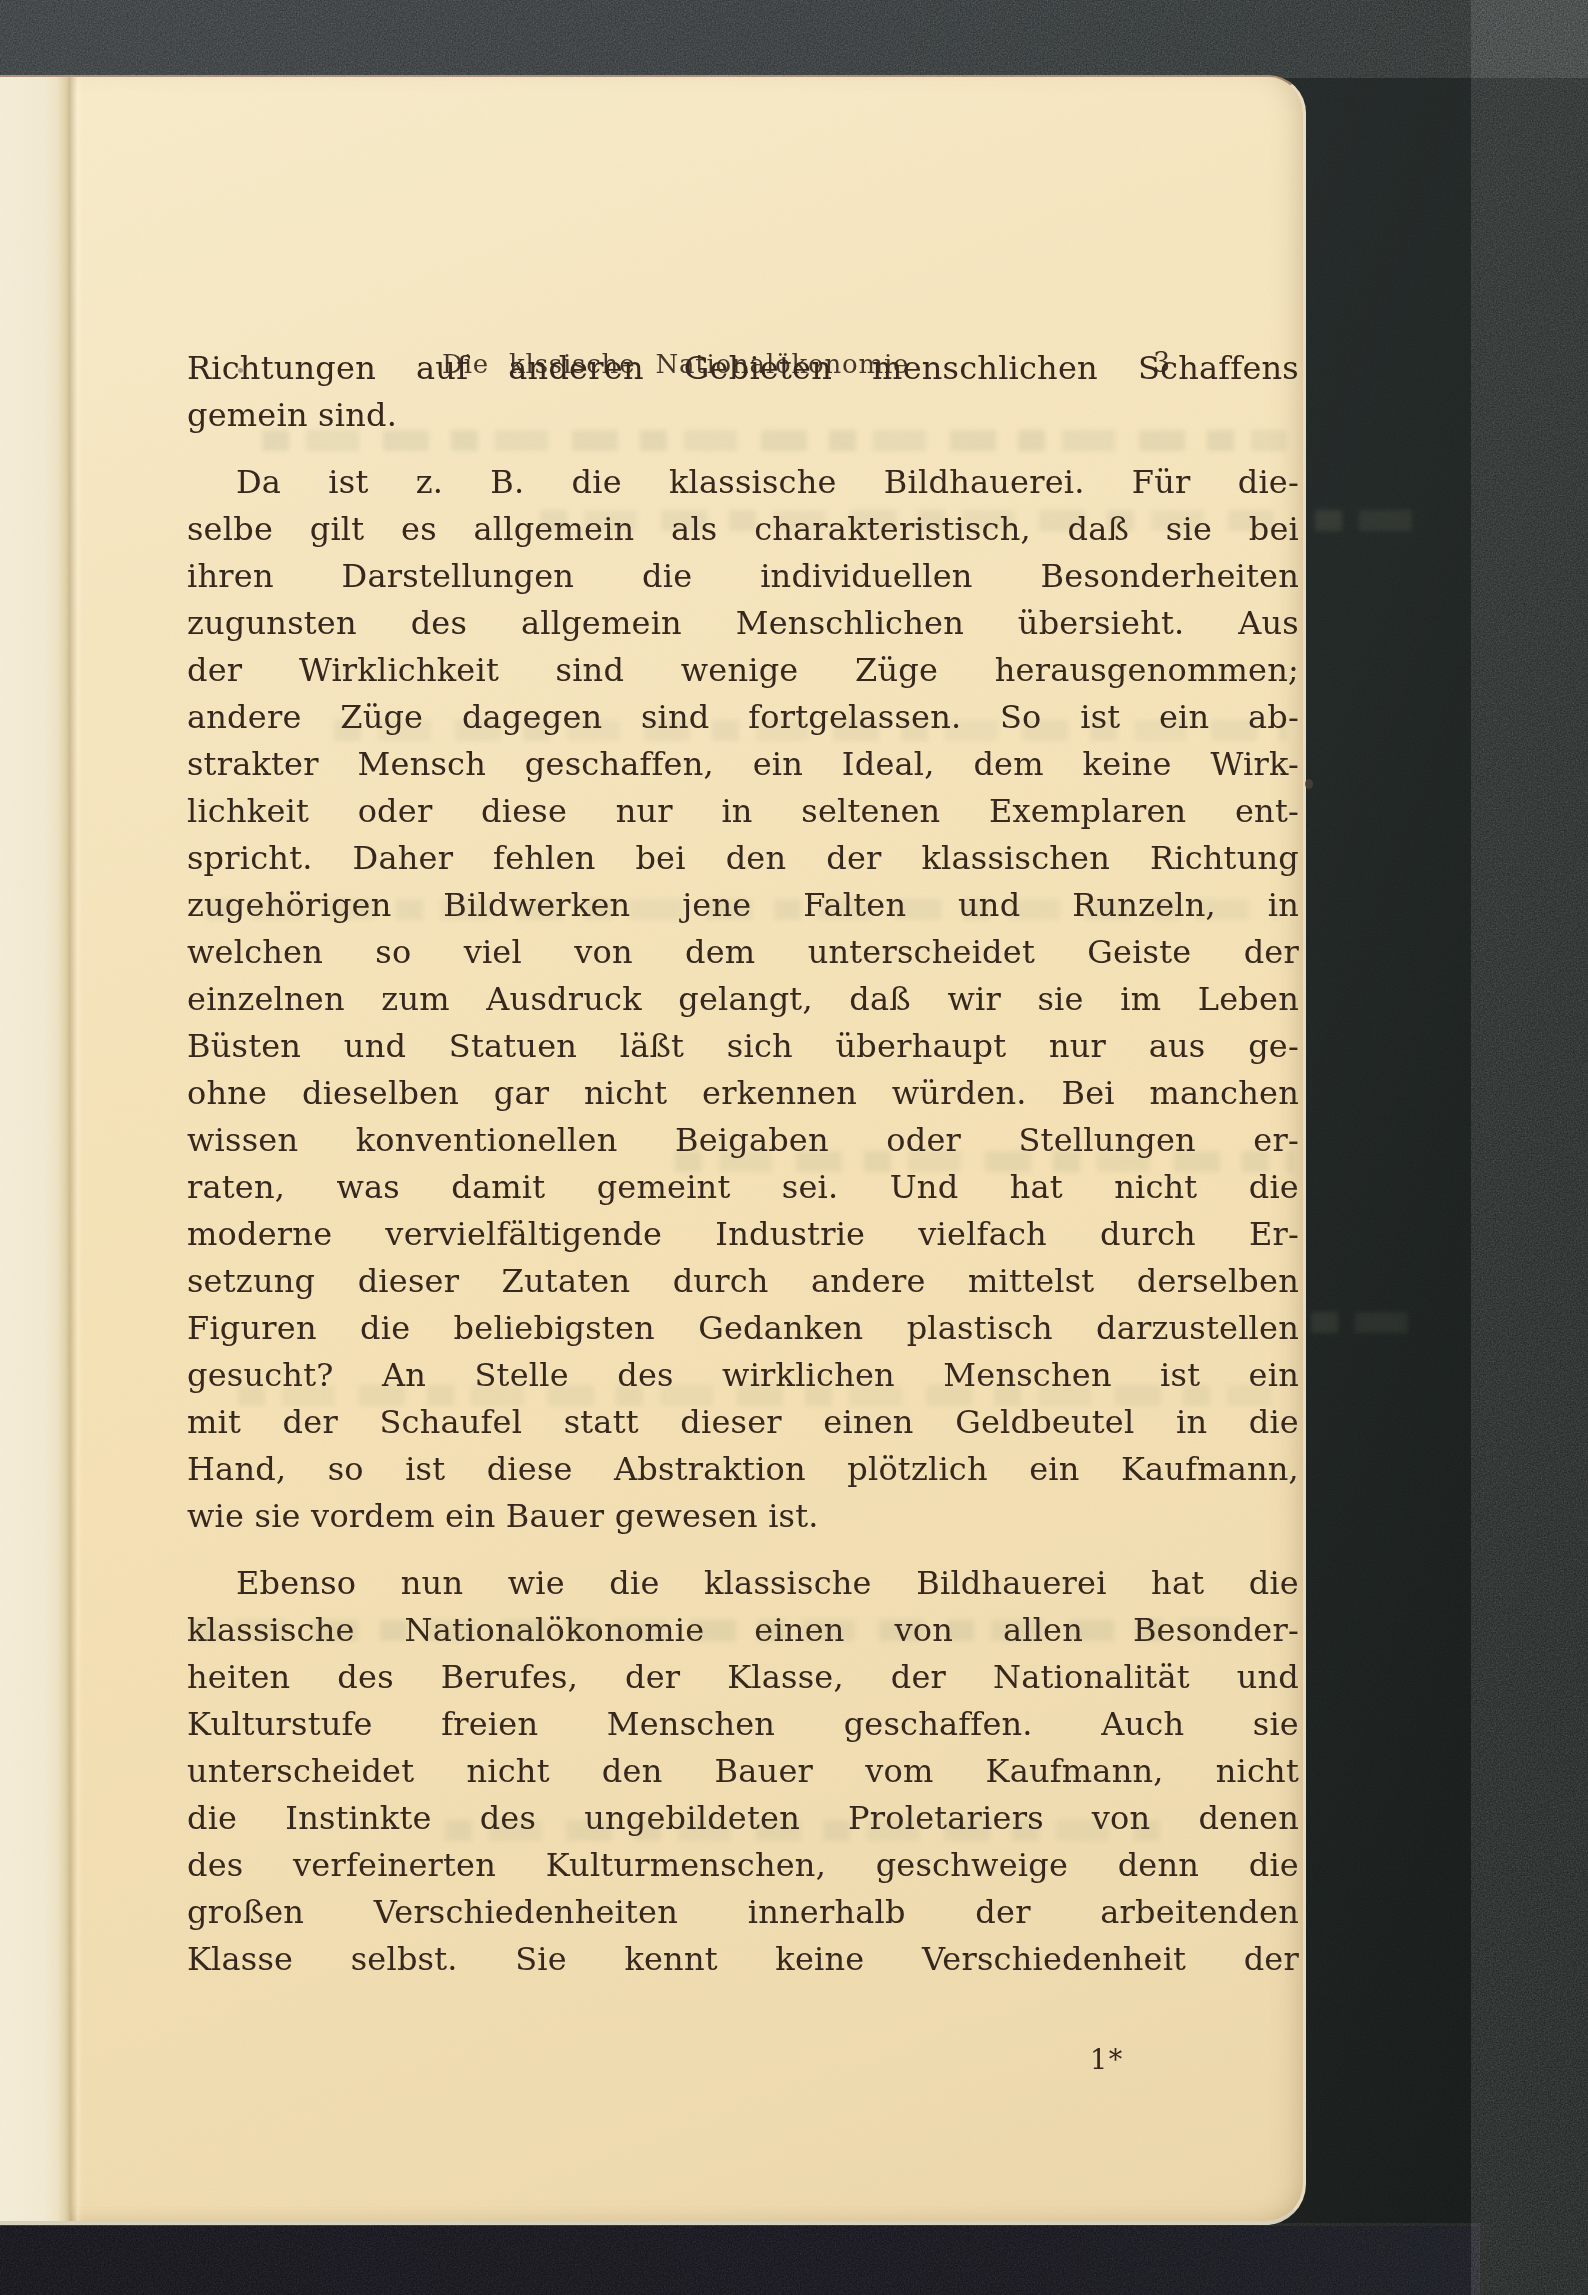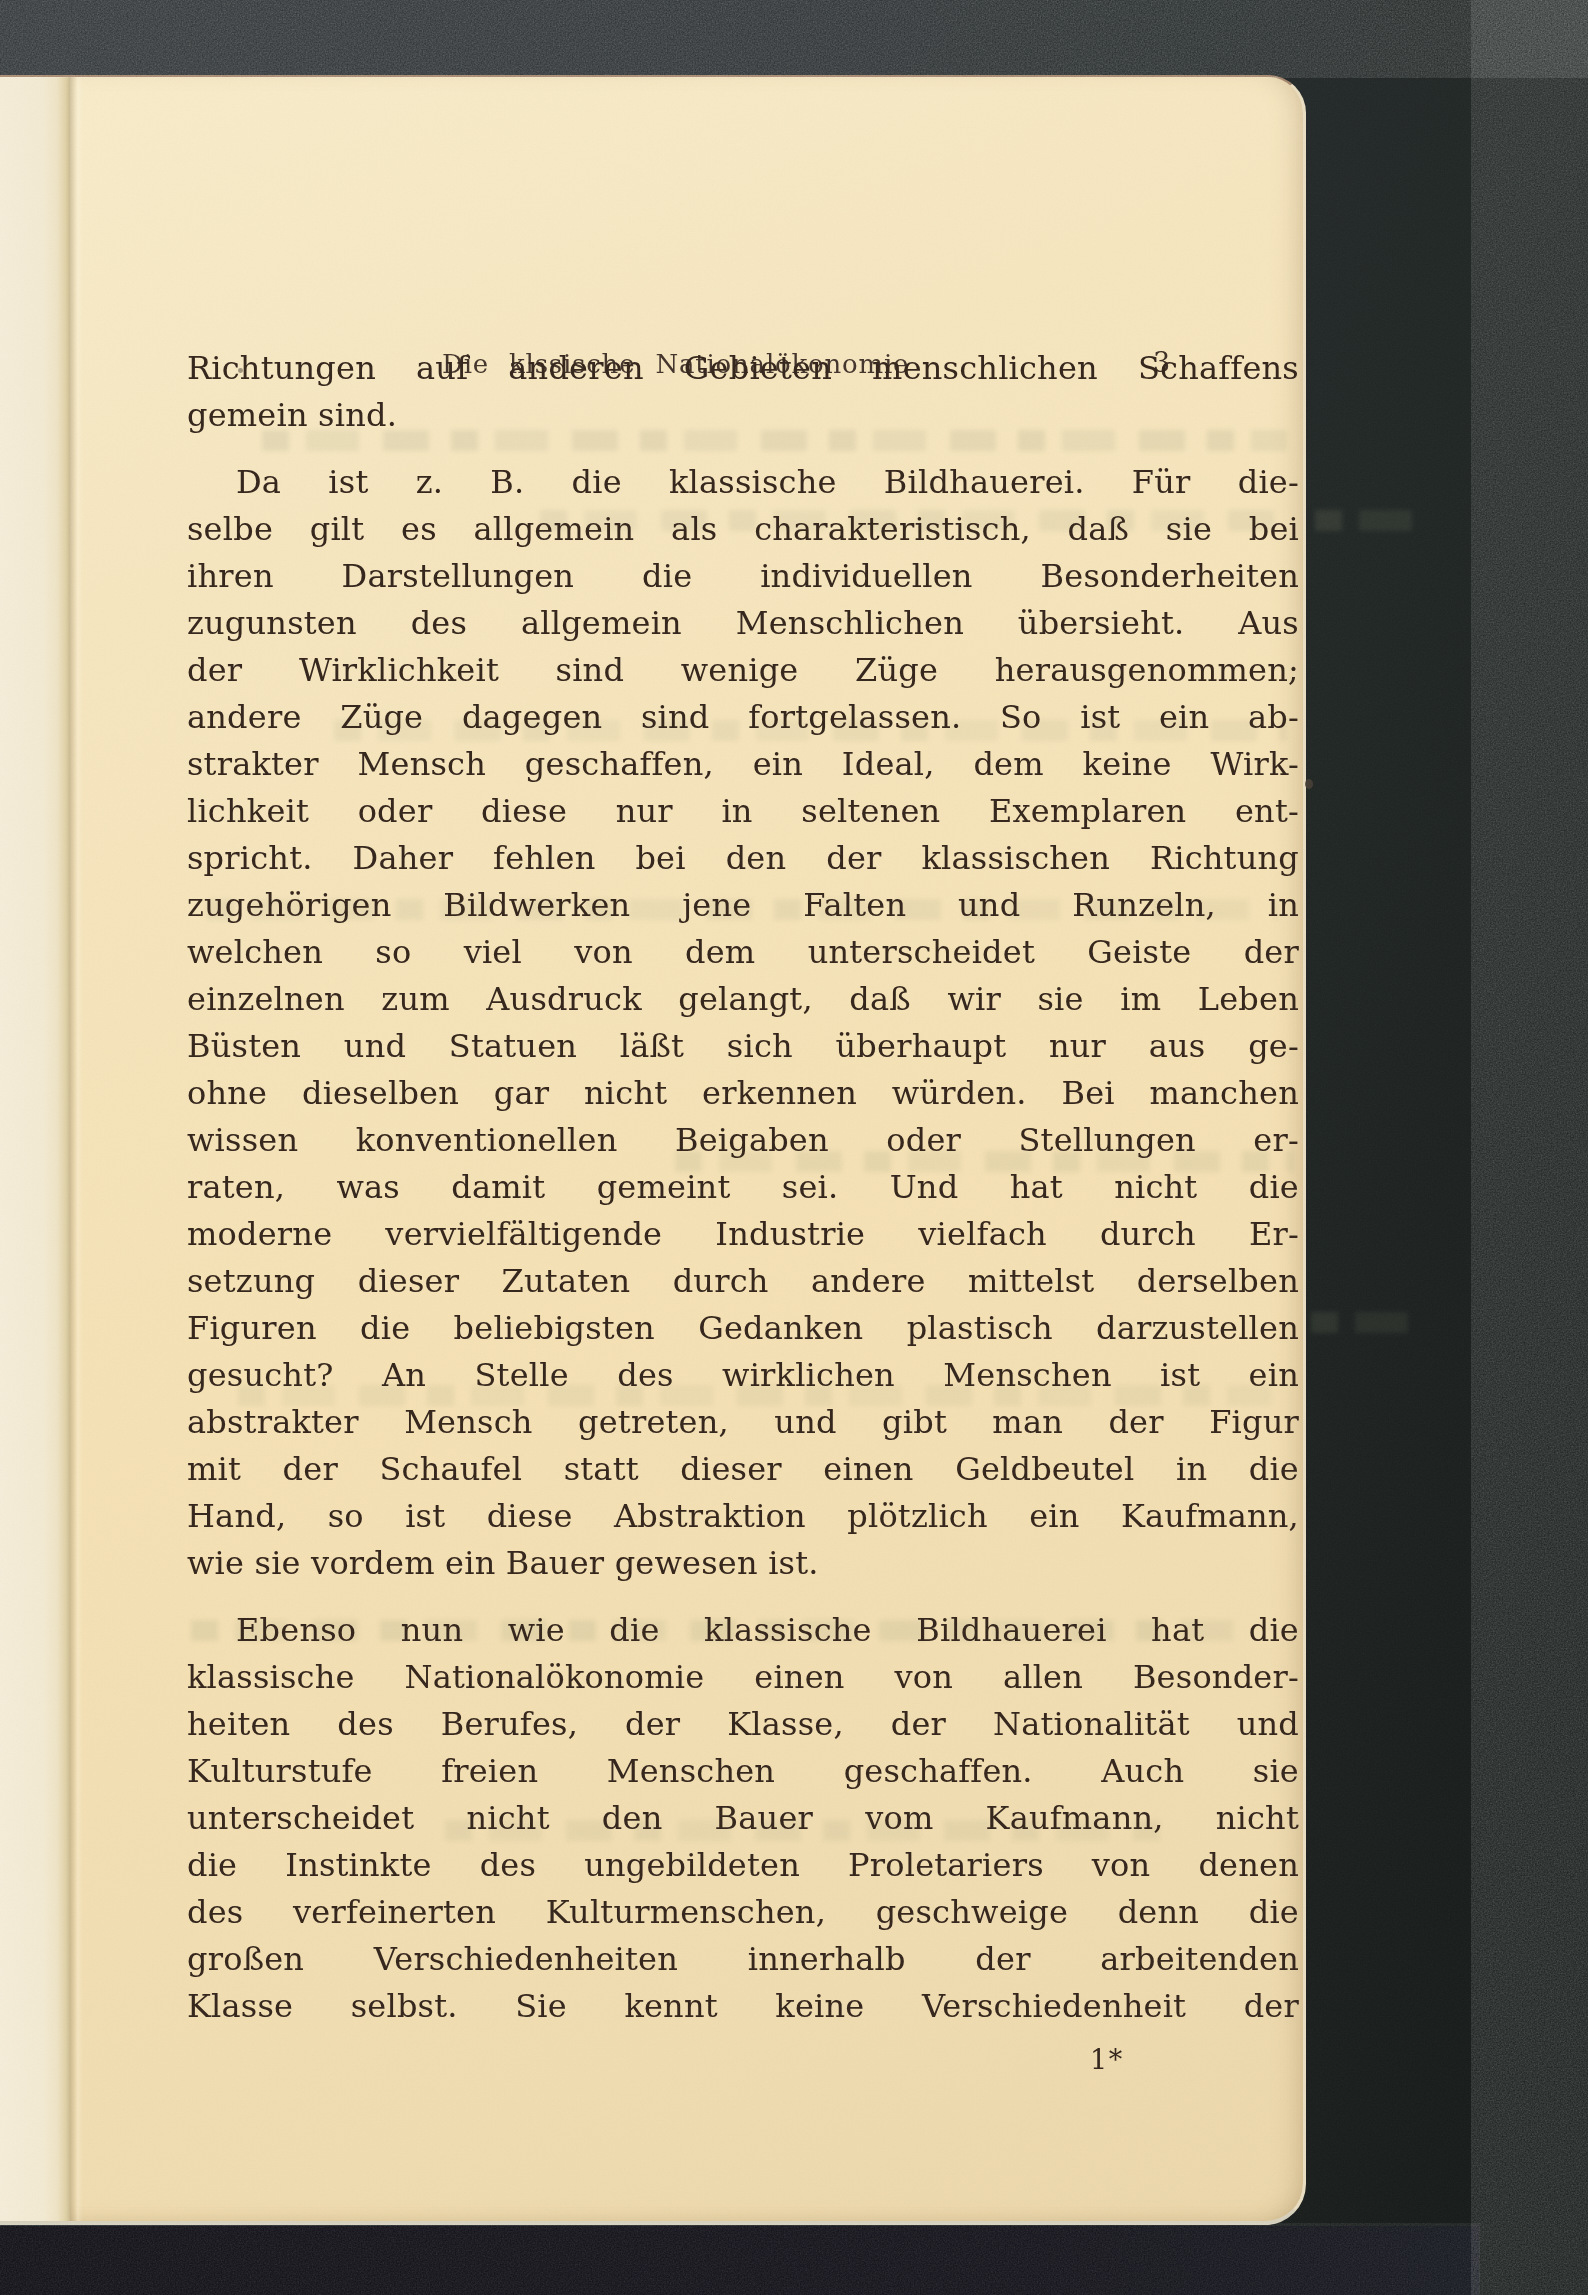--- a/index.html
+++ b/index.html
@@ -120,21 +120,20 @@
         <div class="line j">welchen so viel von dem unterscheidet Geiste der</div>
         <div class="line j">einzelnen zum Ausdruck gelangt, daß wir sie im Leben</div>
         <div class="line j">Büsten und Statuen läßt sich überhaupt nur aus ge-</div>
         <div class="line j">ohne dieselben gar nicht erkennen würden. Bei manchen</div>
         <div class="line j">wissen konventionellen Beigaben oder Stellungen er-</div>
         <div class="line j">raten, was damit gemeint sei. Und hat nicht die</div>
         <div class="line j">moderne vervielfältigende Industrie vielfach durch Er-</div>
         <div class="line j">setzung dieser Zutaten durch andere mittelst derselben</div>
         <div class="line j">Figuren die beliebigsten Gedanken plastisch darzustellen</div>
         <div class="line j">gesucht? An Stelle des wirklichen Menschen ist ein</div>
-        <div class="line j">abstrakter Mensch getreten, und gibt man der Figur</div>
         <div class="line j">mit der Schaufel statt dieser einen Geldbeutel in die</div>
         <div class="line j">Hand, so ist diese Abstraktion plötzlich ein Kaufmann,</div>
         <div class="line">wie sie vordem ein Bauer gewesen ist.</div>
         <div class="line j ind">Ebenso nun wie die klassische Bildhauerei hat die</div>
         <div class="line j">klassische Nationalökonomie einen von allen Besonder-</div>
         <div class="line j">heiten des Berufes, der Klasse, der Nationalität und</div>
         <div class="line j">Kulturstufe freien Menschen geschaffen. Auch sie</div>
         <div class="line j">unterscheidet nicht den Bauer vom Kaufmann, nicht</div>
         <div class="line j">die Instinkte des ungebildeten Proletariers von denen</div>
         <div class="line j">des verfeinerten Kulturmenschen, geschweige denn die</div>

